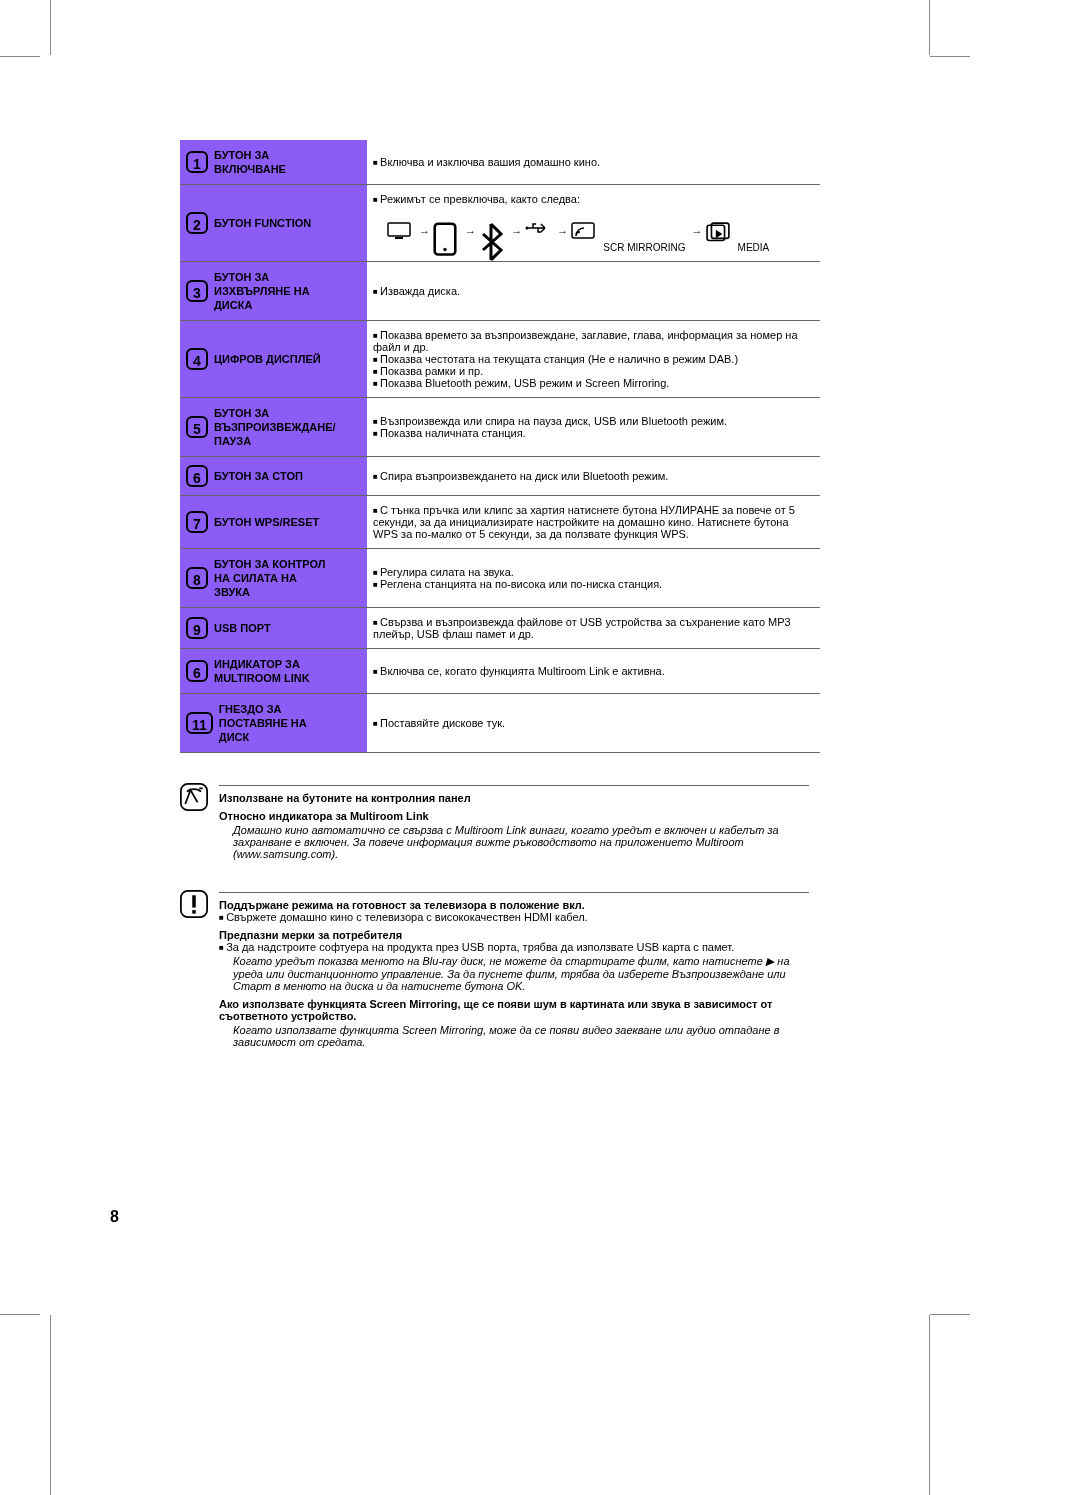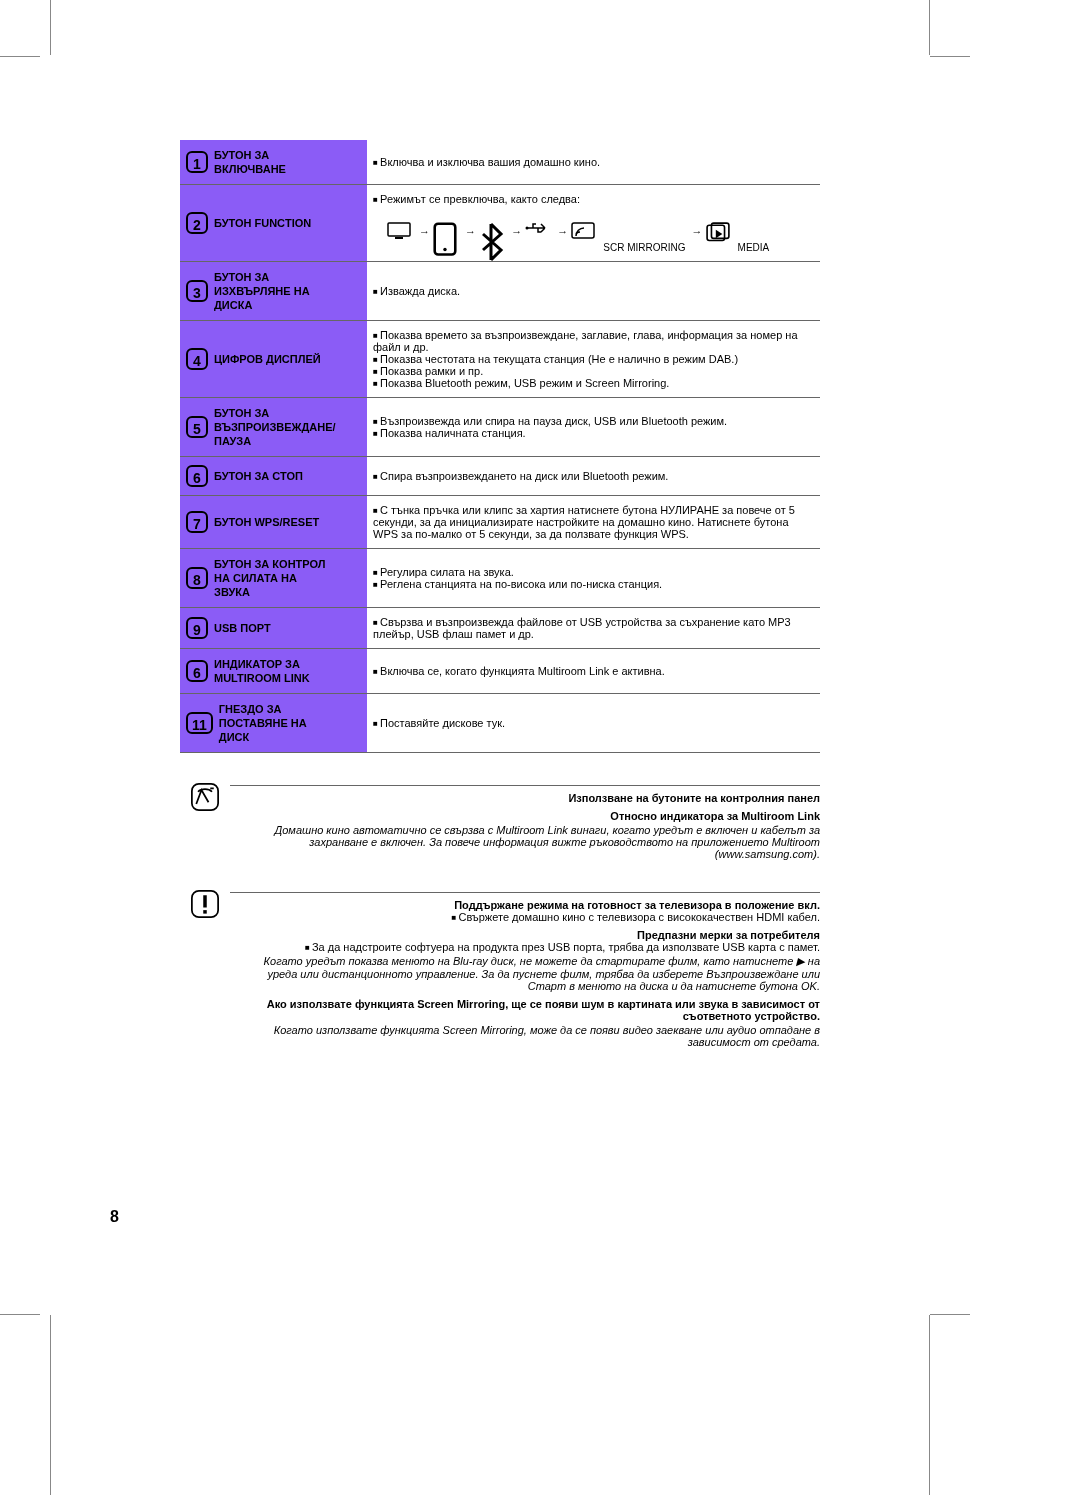--- a/index.html
+++ b/index.html
@@ -120,21 +120,20 @@
     font-weight: 400;
     font-size: 10px;
     margin-right: 6px;
     margin-top: 33px;
   }
 
   
   .note, .caution {
     margin-top: 30px;
     font-size: 11px;
-    text-align: right;
   }
   .note .icon, .caution .icon {
     display: inline-block;
     vertical-align: top;
     width: 28px;
     height: 28px;
     margin-right: 8px;
   }
   .note .body, .caution .body {
     display: inline-block;

